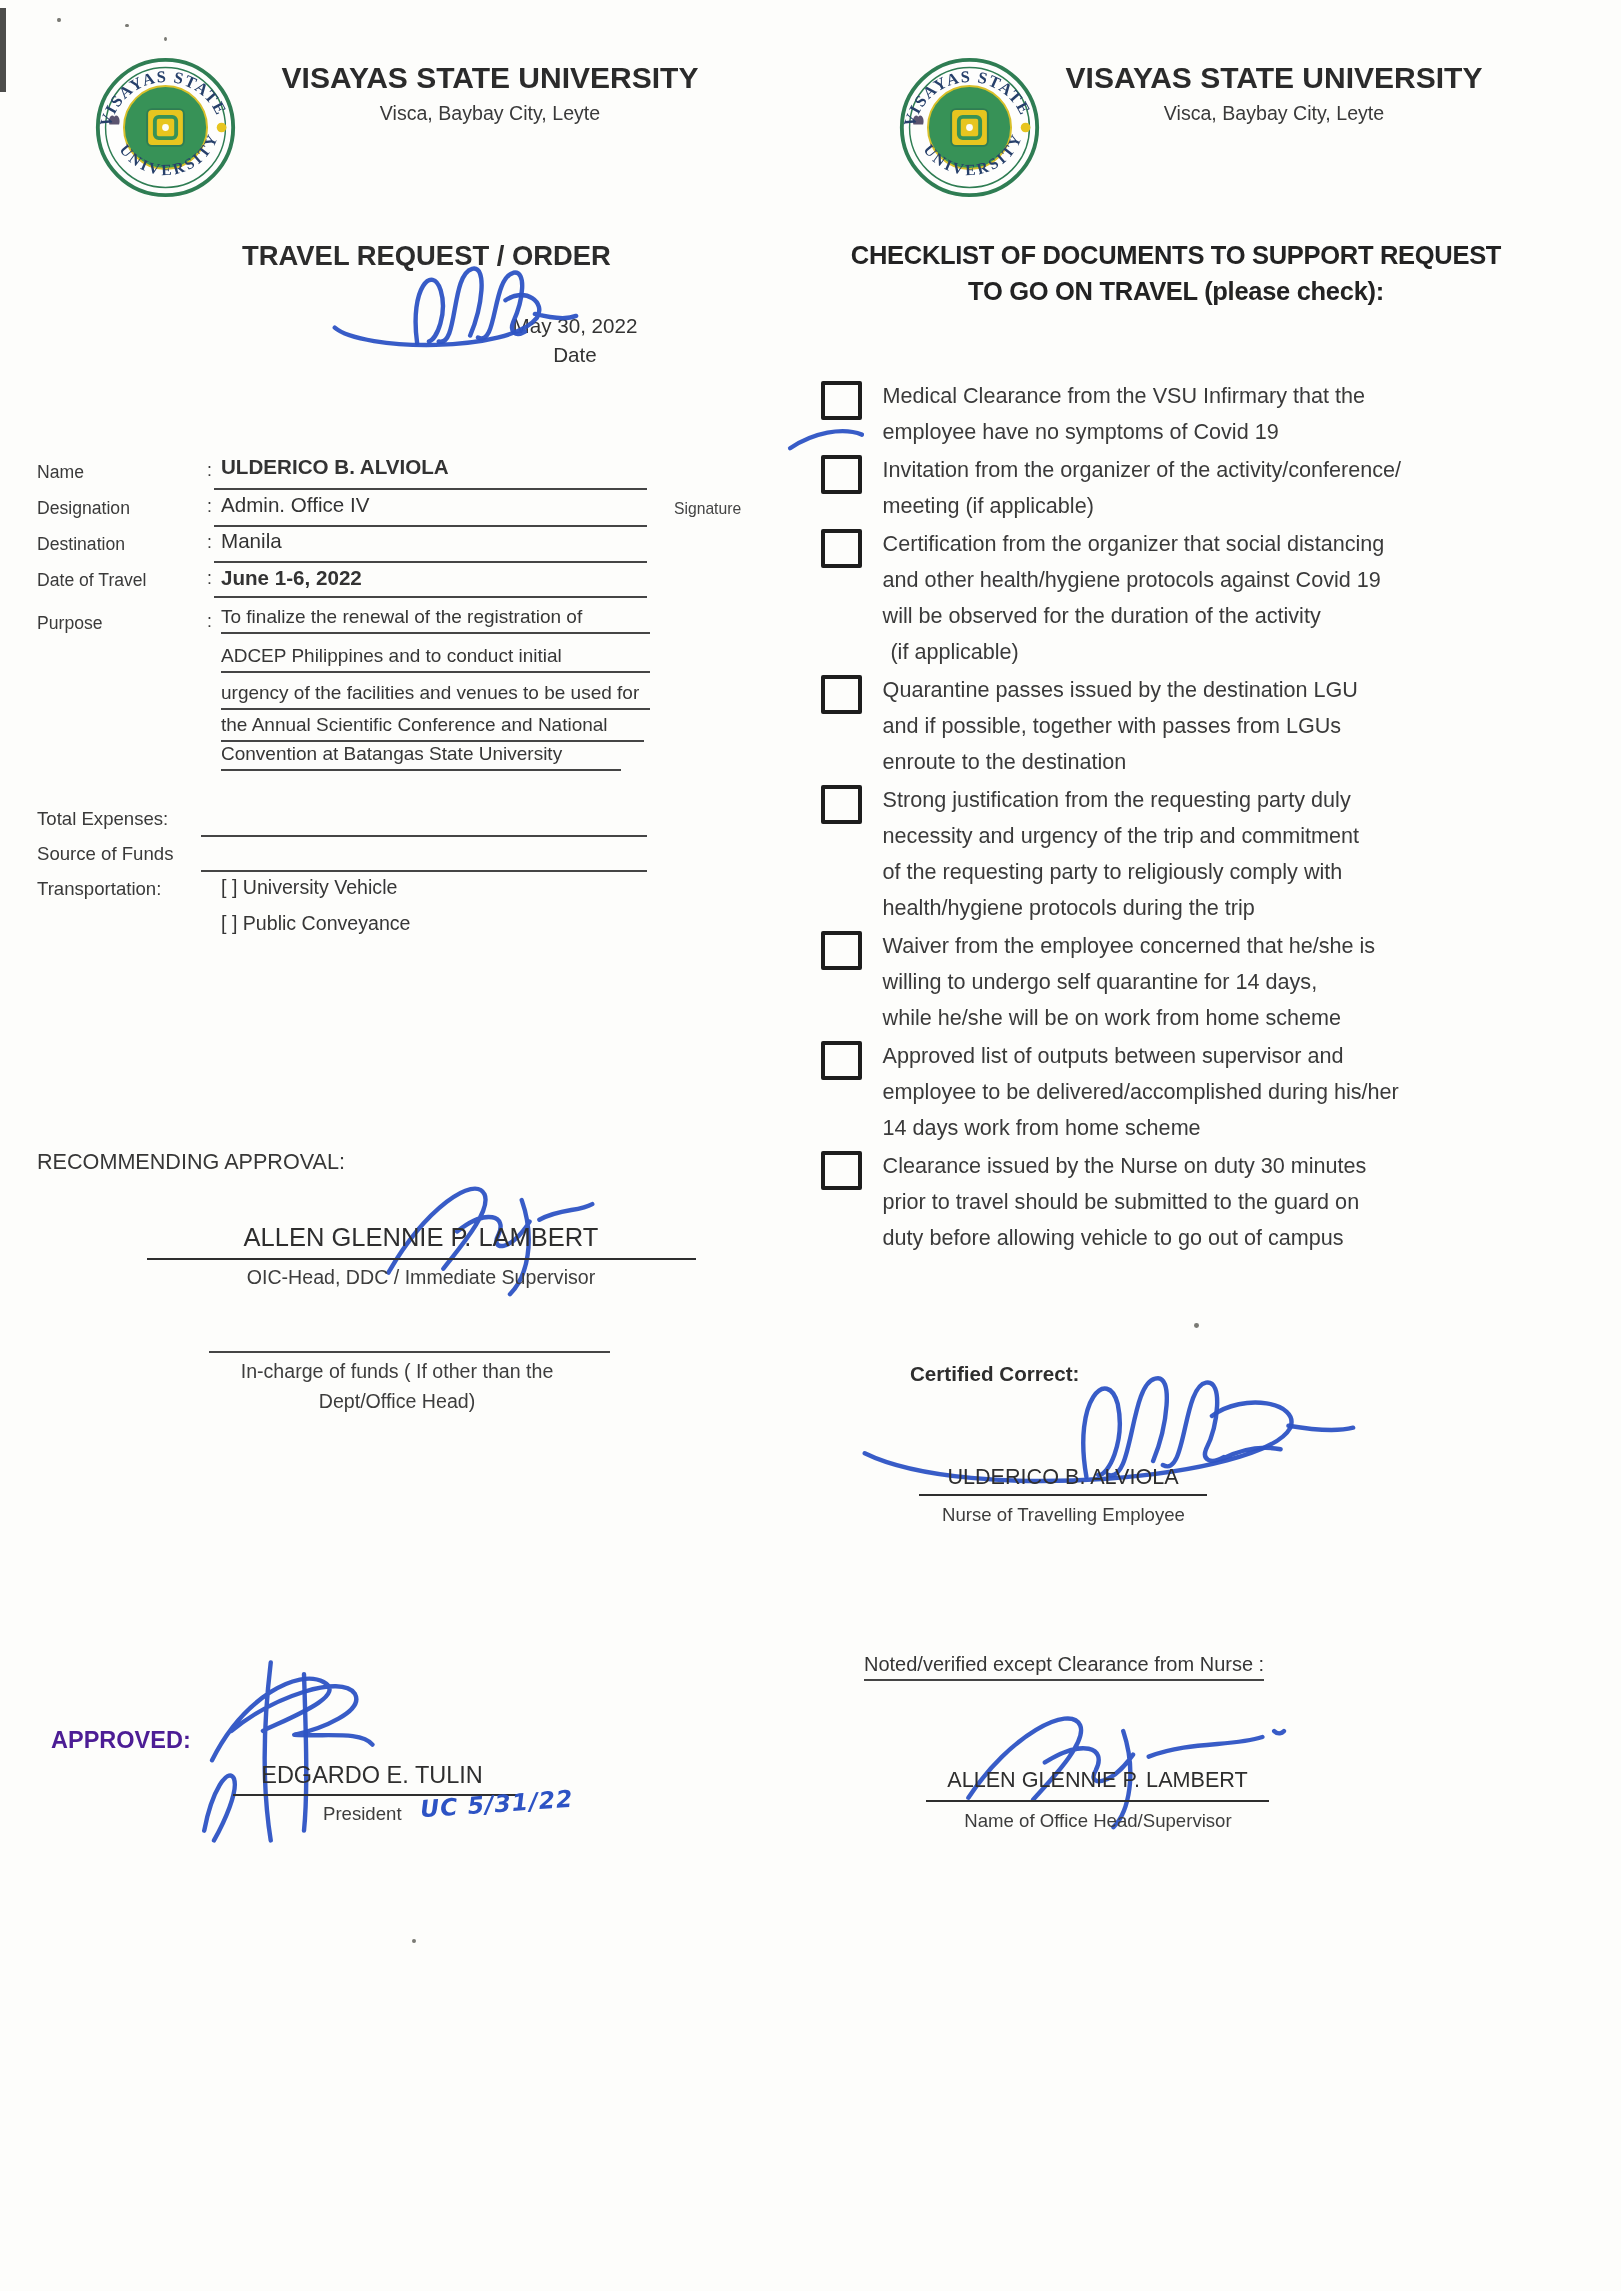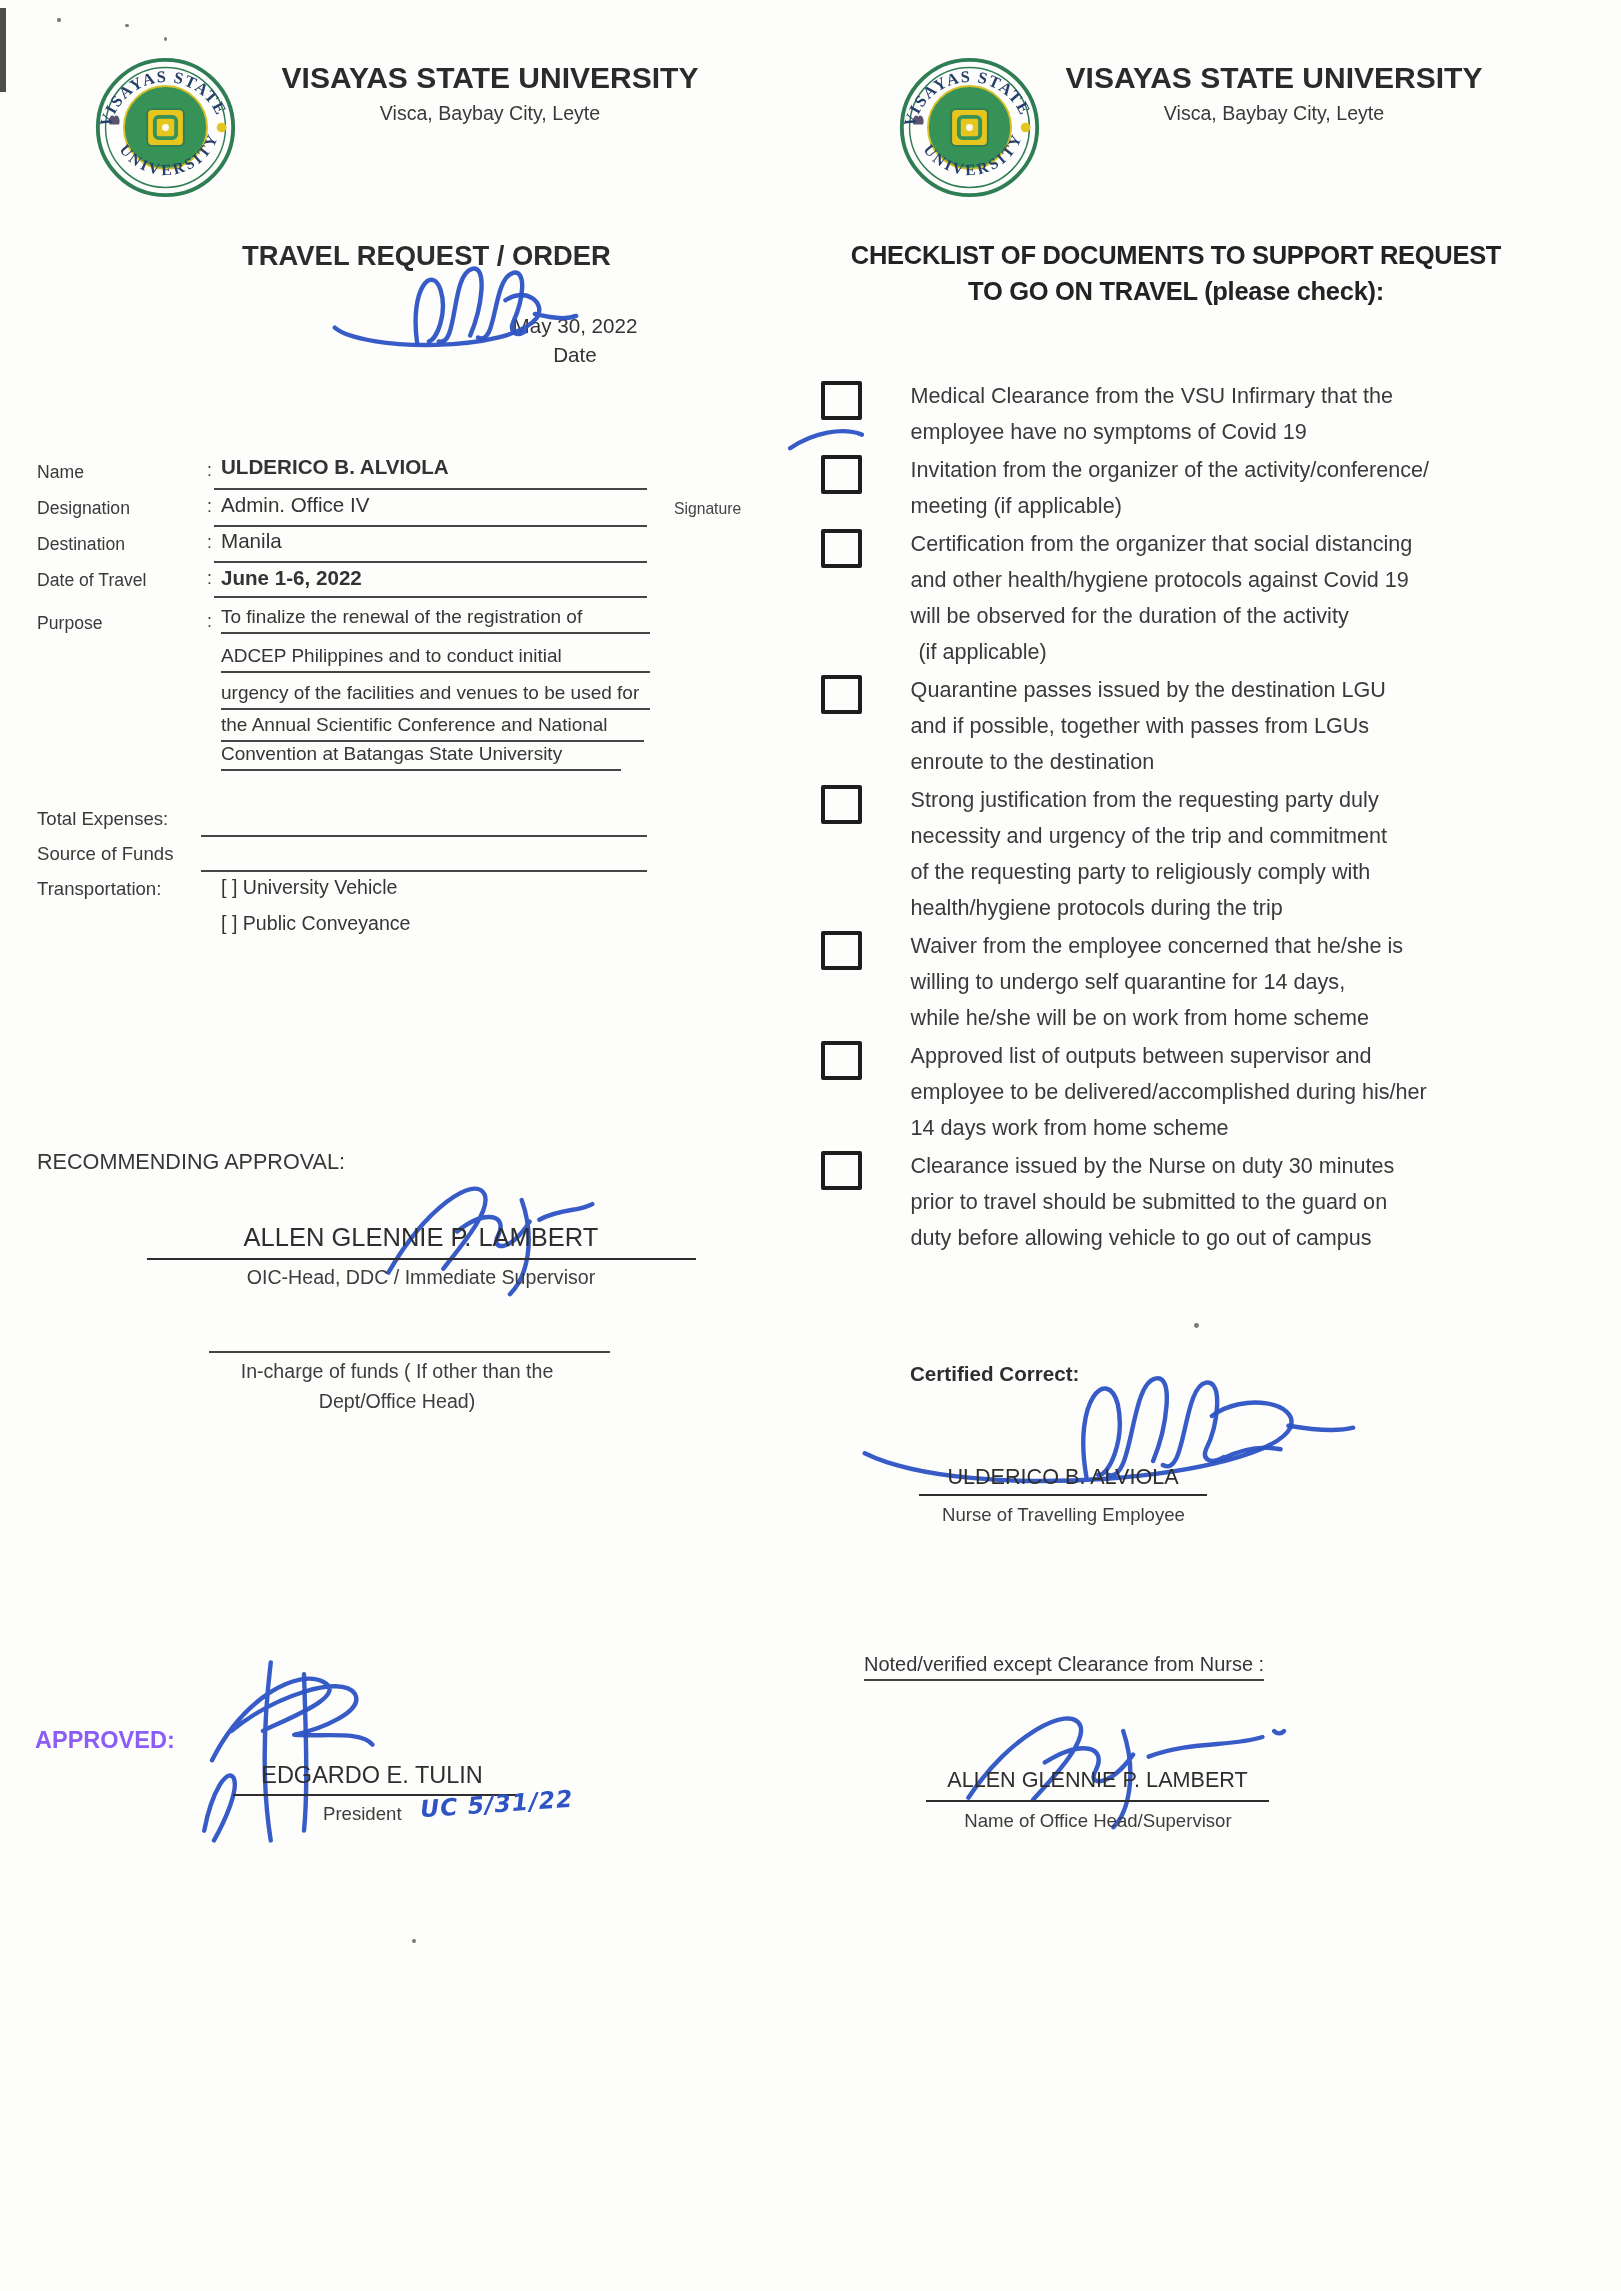--- a/index.html
+++ b/index.html
@@ -17,21 +17,21 @@
   .val{font-size:20.6px; color:#333;}
   .pline{
     position:absolute; left:221px; font-size:19px; color:#363636;
     border-bottom:2px solid #454545; padding-bottom:3.9px; white-space:nowrap;
   }
   .uni-name{font-size:30px; font-weight:bold; color:#2b2b2b; letter-spacing:0px;}
   .uni-addr{font-size:19.6px; color:#3a3a3a; margin-top:6.9px;}
   .doc-title{font-size:27.4px; font-weight:bold; color:#2c2c2c;}
   .ck-title{font-size:25.5px; font-weight:bold; color:#232323; line-height:36px; letter-spacing:-0.3px;}
   .ck-list{position:absolute; left:821px; top:378px; width:716px;}
-  .ck-item{display:flex; align-items:flex-start; margin-bottom:2px;gap:28px;}
+  .ck-item{display:flex; align-items:flex-start; margin-bottom:2px;}
   .cbx{
     flex:0 0 auto; width:33px; height:31px; border:4.9px solid #1d1d1d;
     border-radius:2px; margin:2.9px 20.6px 0 0; background:#fdfdfb;
   }
   .ck-lines{flex:1; font-size:21.6px; line-height:36px; color:#3a3a3a;}
   .indent-sm{padding-left:7.8px;}
   .sig{position:absolute; pointer-events:none;}
   .sig path{fill:none; stroke:#2d53c4; stroke-width:4.5; stroke-linecap:round; stroke-linejoin:round; opacity:.95;}
   .name-line{font-weight:normal; color:#2e2e2e;}
   .caption{color:#3d3d3d;}
@@ -164,21 +164,21 @@
     <path d="M28,118 C66,52 116,18 126,38 C134,56 96,98 84,114 M98,76 C128,52 150,60 140,80 C132,95 152,98 172,66 M164,44 C178,84 170,122 152,140 M182,64 C204,52 222,56 236,48"></path>
   </svg>
   <div class="abs center name-line" style="left:137px;top:1223px;width:568px;font-size:25.5px;">ALLEN GLENNIE P. LAMBERT</div>
   <div class="hline-thick" style="left:147px;top:1258px;width:549px;"></div>
   <div class="abs center caption" style="left:137px;top:1266px;width:568px;font-size:19.6px;">OIC-Head, DDC / Immediate Supervisor</div>
 
   <div class="hline" style="left:209px;top:1351px;width:401px;"></div>
   <div class="abs center caption" style="left:162px;top:1360px;width:470px;font-size:19.6px;">In-charge of  funds ( If other than the</div>
   <div class="abs center caption" style="left:162px;top:1390px;width:470px;font-size:19.6px;">Dept/Office Head)</div>
 
-  <div class="abs b" style="left:35px;top:1727px;font-size:23.5px;color:#8b5cf6;">APPROVED:</div>
+  <div class="abs b" style="left:51px;top:1727px;font-size:23.5px;color:#4c1d95;">APPROVED:</div>
   <svg class="sig" style="left:169px;top:1635px;" width="225" height="225" viewBox="0 0 230 230">
     <path d="M104,28 C96,95 96,160 104,210 M44,128 C76,64 132,34 158,48 C184,62 120,86 96,98 M64,98 C108,62 176,40 190,60 C200,78 156,96 128,102 C162,104 196,98 208,112"></path>
     <path d="M36,200 C44,158 60,136 66,146 C72,158 56,192 46,210 M138,40 C140,100 142,160 138,200"></path>
   </svg>
   <div class="abs center name-line" style="left:235px;top:1762px;width:274px;font-size:23.5px;">EDGARDO E. TULIN</div>
   <div class="hline-thick" style="left:233px;top:1794px;width:284px;"></div>
   <div class="abs caption" style="left:323px;top:1803px;font-size:18.6px;">President</div>
   <div class="abs hand" style="left:420px;top:1790px;">UC 5/31/22</div>
 
   <div class="abs center ck-title" style="left:828px;top:237px;width:696px;">

